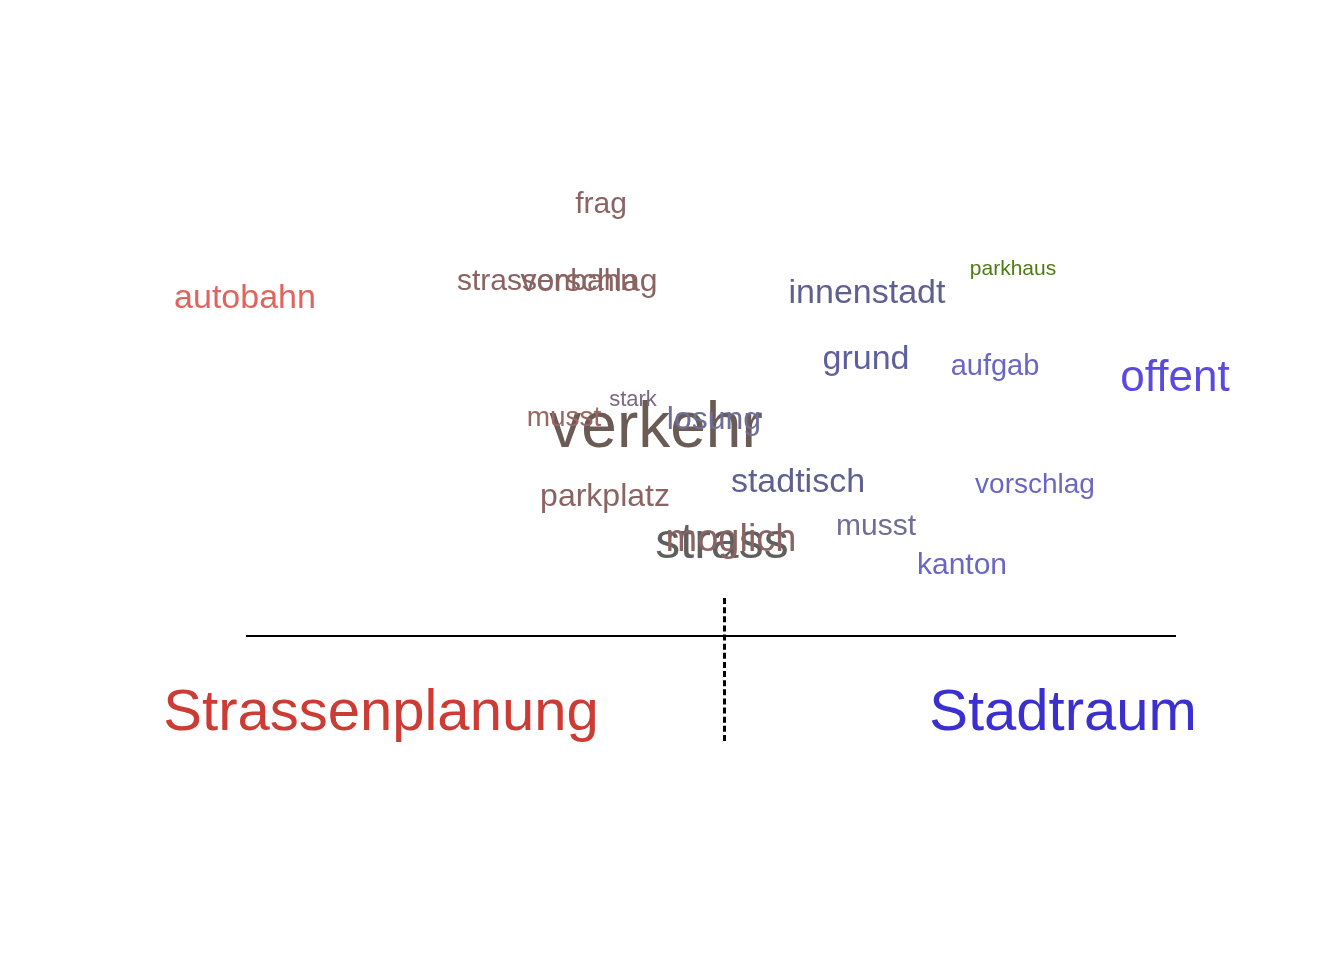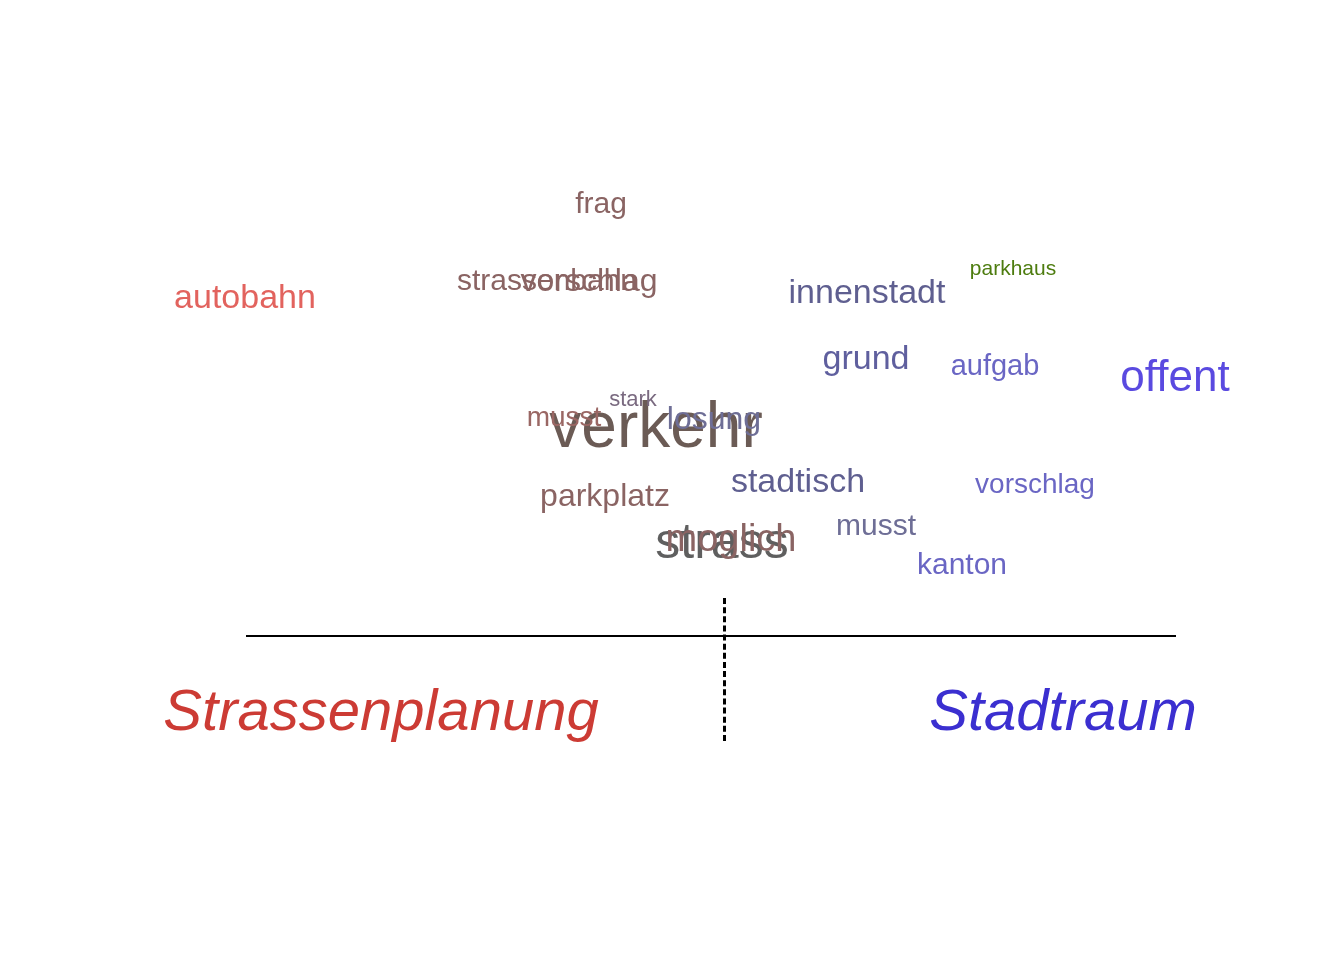--- a/index.html
+++ b/index.html
@@ -40,21 +40,20 @@
     border-left: 3px dashed #000000;
   }
   .pole-label {
     position: absolute;
     white-space: nowrap;
     line-height: 1;
     font-family: "Liberation Sans", sans-serif;
     font-weight: 400;
     transform: translate(-50%, -50%);
     user-select: none;
-    font-style: italic;
   }
 </style>
 </head>
 <body>
 
 <div id="canvas" style="width: 1344px; height: 960px; background: rgb(255, 255, 255);">
 
   <div id="words">
       <div class="word" style="left: 245px; top: 296px; font-size: 34px; color: rgb(226, 99, 94);">autobahn</div>
       <div class="word" style="left: 601px; top: 203px; font-size: 30px; color: rgb(138, 100, 99);">frag</div>

